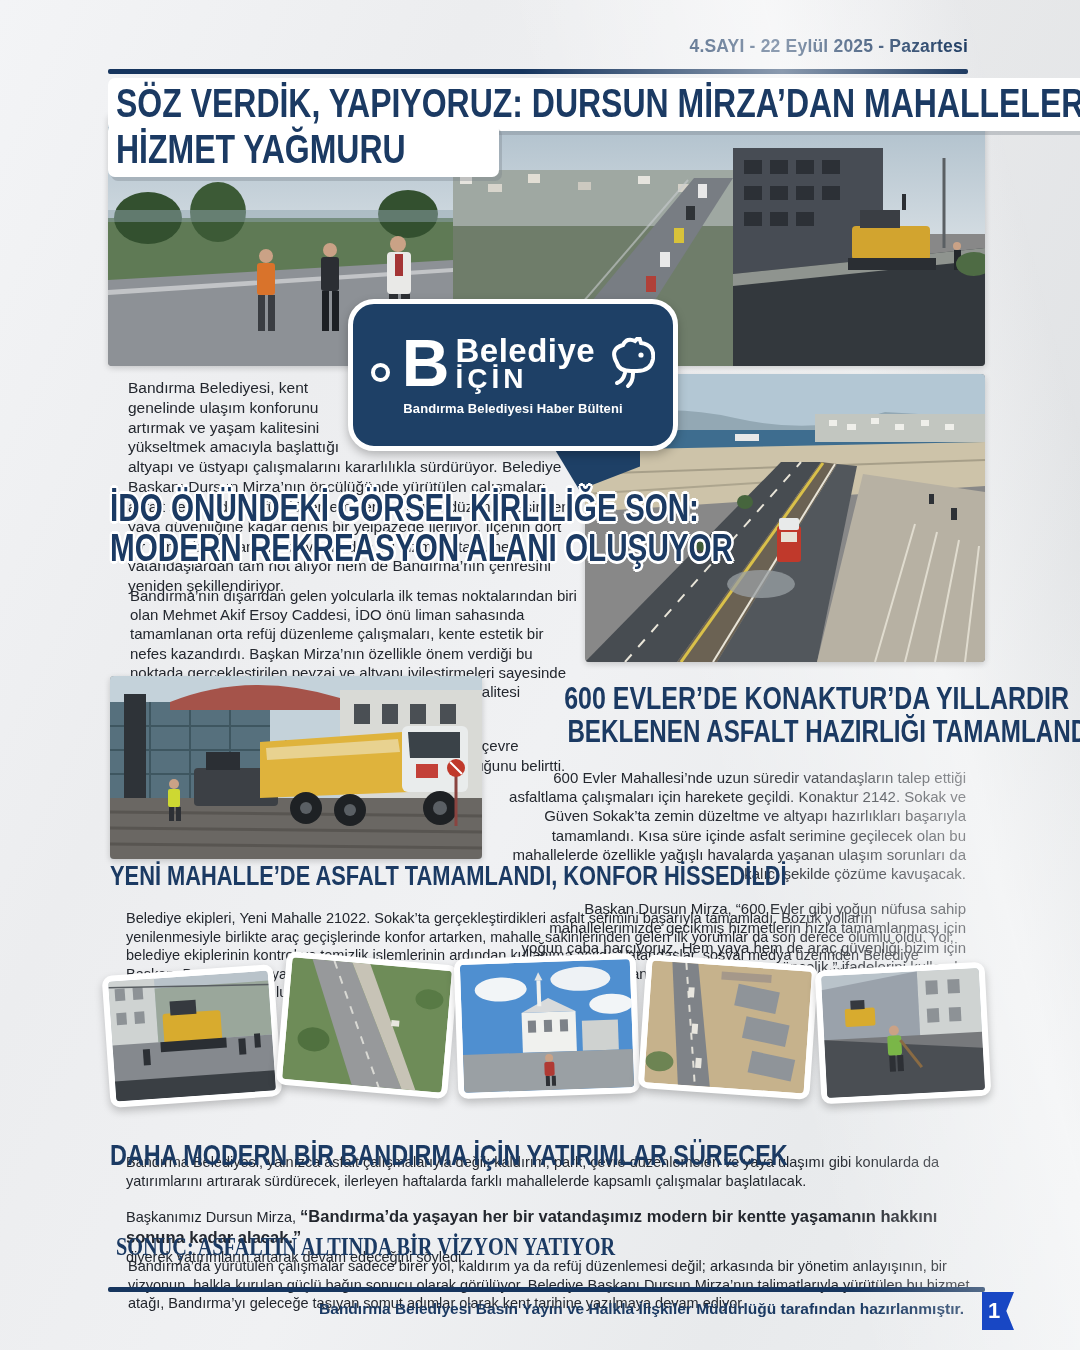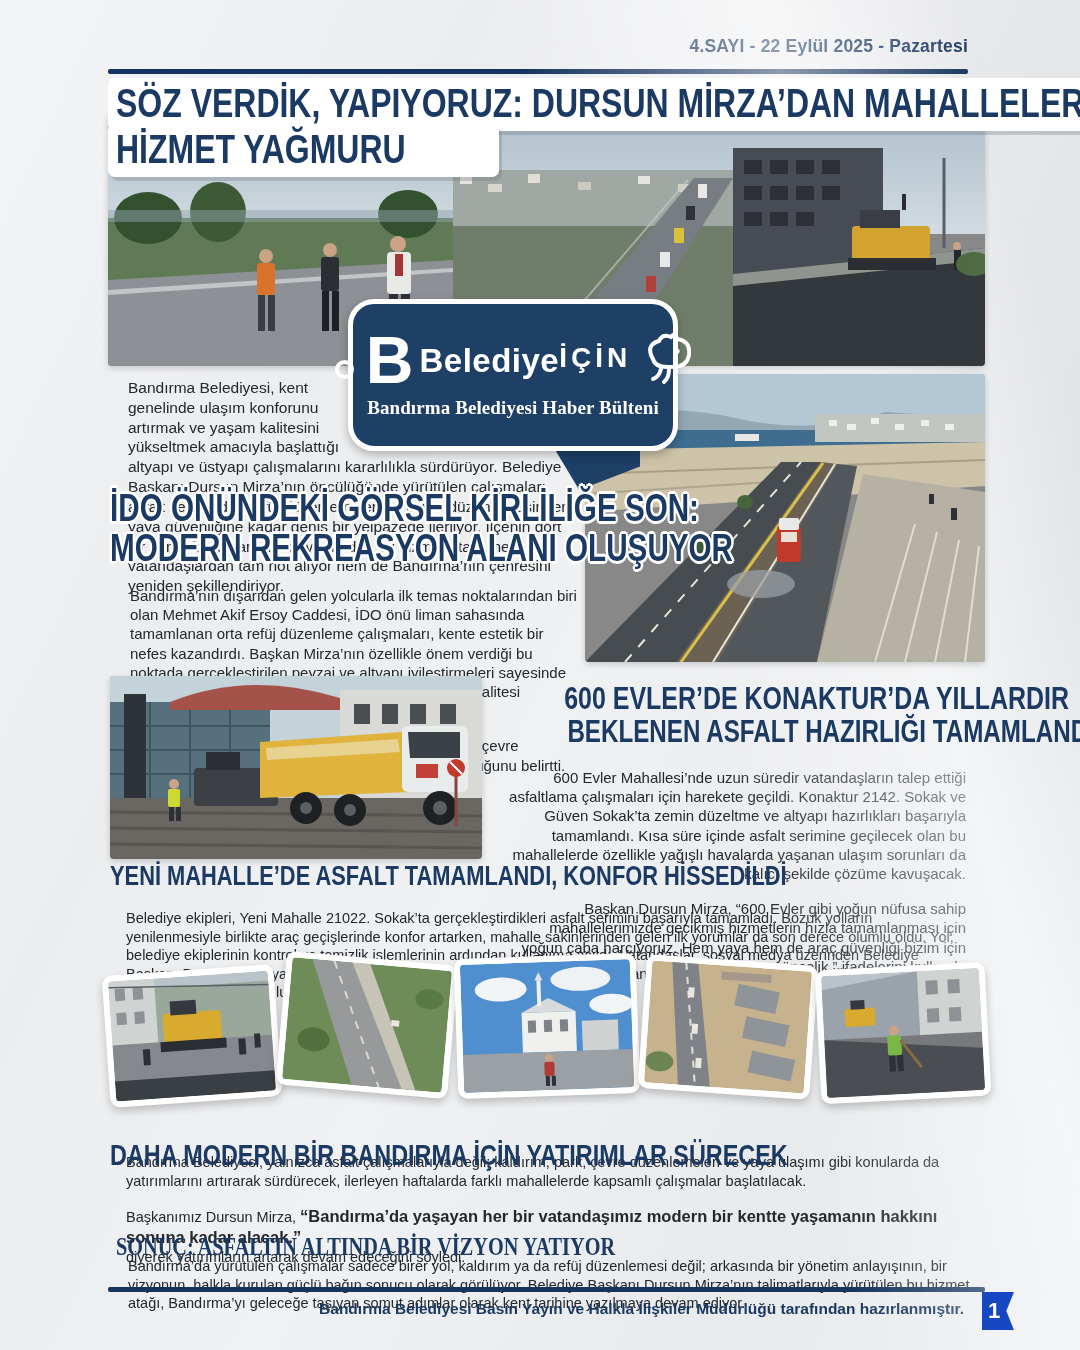--- a/index.html
+++ b/index.html
@@ -21,24 +21,24 @@
   .photo{border-radius:4px;overflow:hidden;box-shadow:0 2px 6px rgba(0,0,0,.18);z-index:1;background:#888;}
   .photo svg{display:block;}
   .bubble{left:348px;top:299px;width:320px;height:142px;background:#1e4066;border:5px solid #fff;
     border-radius:26px;z-index:5;box-shadow:0 4px 10px rgba(0,0,0,.25);}
   .bubble-tail{left:548px;top:438px;width:92px;height:52px;background:#1e4066;z-index:4;
     clip-path:polygon(0 0,100% 0,100% 55%,34% 100%);}
   .bubble-inner{position:absolute;inset:0;display:flex;flex-direction:column;align-items:center;justify-content:center;color:#fff;}
   .bubble-row{display:flex;align-items:center;gap:8px;}
   .logo-b{font-size:66px;font-weight:700;line-height:.9;letter-spacing:-2px;display:flex;align-items:center;}
   .logo-dot{width:11px;height:11px;border:4px solid #fff;border-radius:50%;margin-right:4px;margin-top:18px;}
-  .logo-title{display:flex;flex-direction:row;line-height:.95;font-weight:700;}
+  .logo-title{display:flex;flex-direction:column;line-height:.95;font-weight:700;}
   .logo-title .t1{font-size:33px;letter-spacing:.5px;}
   .logo-title .t2{font-size:28px;letter-spacing:4px;}
-  .bubble-sub{font-size:19px;font-weight:700;margin-top:7px;letter-spacing:.1px;font-family:Liberation Serif, serif;}
+  .bubble-sub{font-size:13px;font-weight:700;margin-top:7px;letter-spacing:.1px;}
   .polaroid{background:#fff;border-radius:10px;padding:6px;box-shadow:0 4px 8px rgba(0,0,0,.22);z-index:2;}
   .polaroid svg{display:block;border-radius:4px;}
   .footer-credit{left:108px;top:1300px;width:856px;text-align:right;font-size:15.5px;font-weight:700;color:#1b3a63;}
   .flag{left:982px;top:1292px;width:32px;height:38px;background:#1847c4;z-index:2;
     clip-path:polygon(0 0,100% 0,76% 50%,100% 100%,0 100%);display:flex;align-items:center;color:#fff;
     font-size:22px;font-weight:700;padding-left:6px;box-sizing:border-box;}
 </style>
 </head>
 <body>
 

